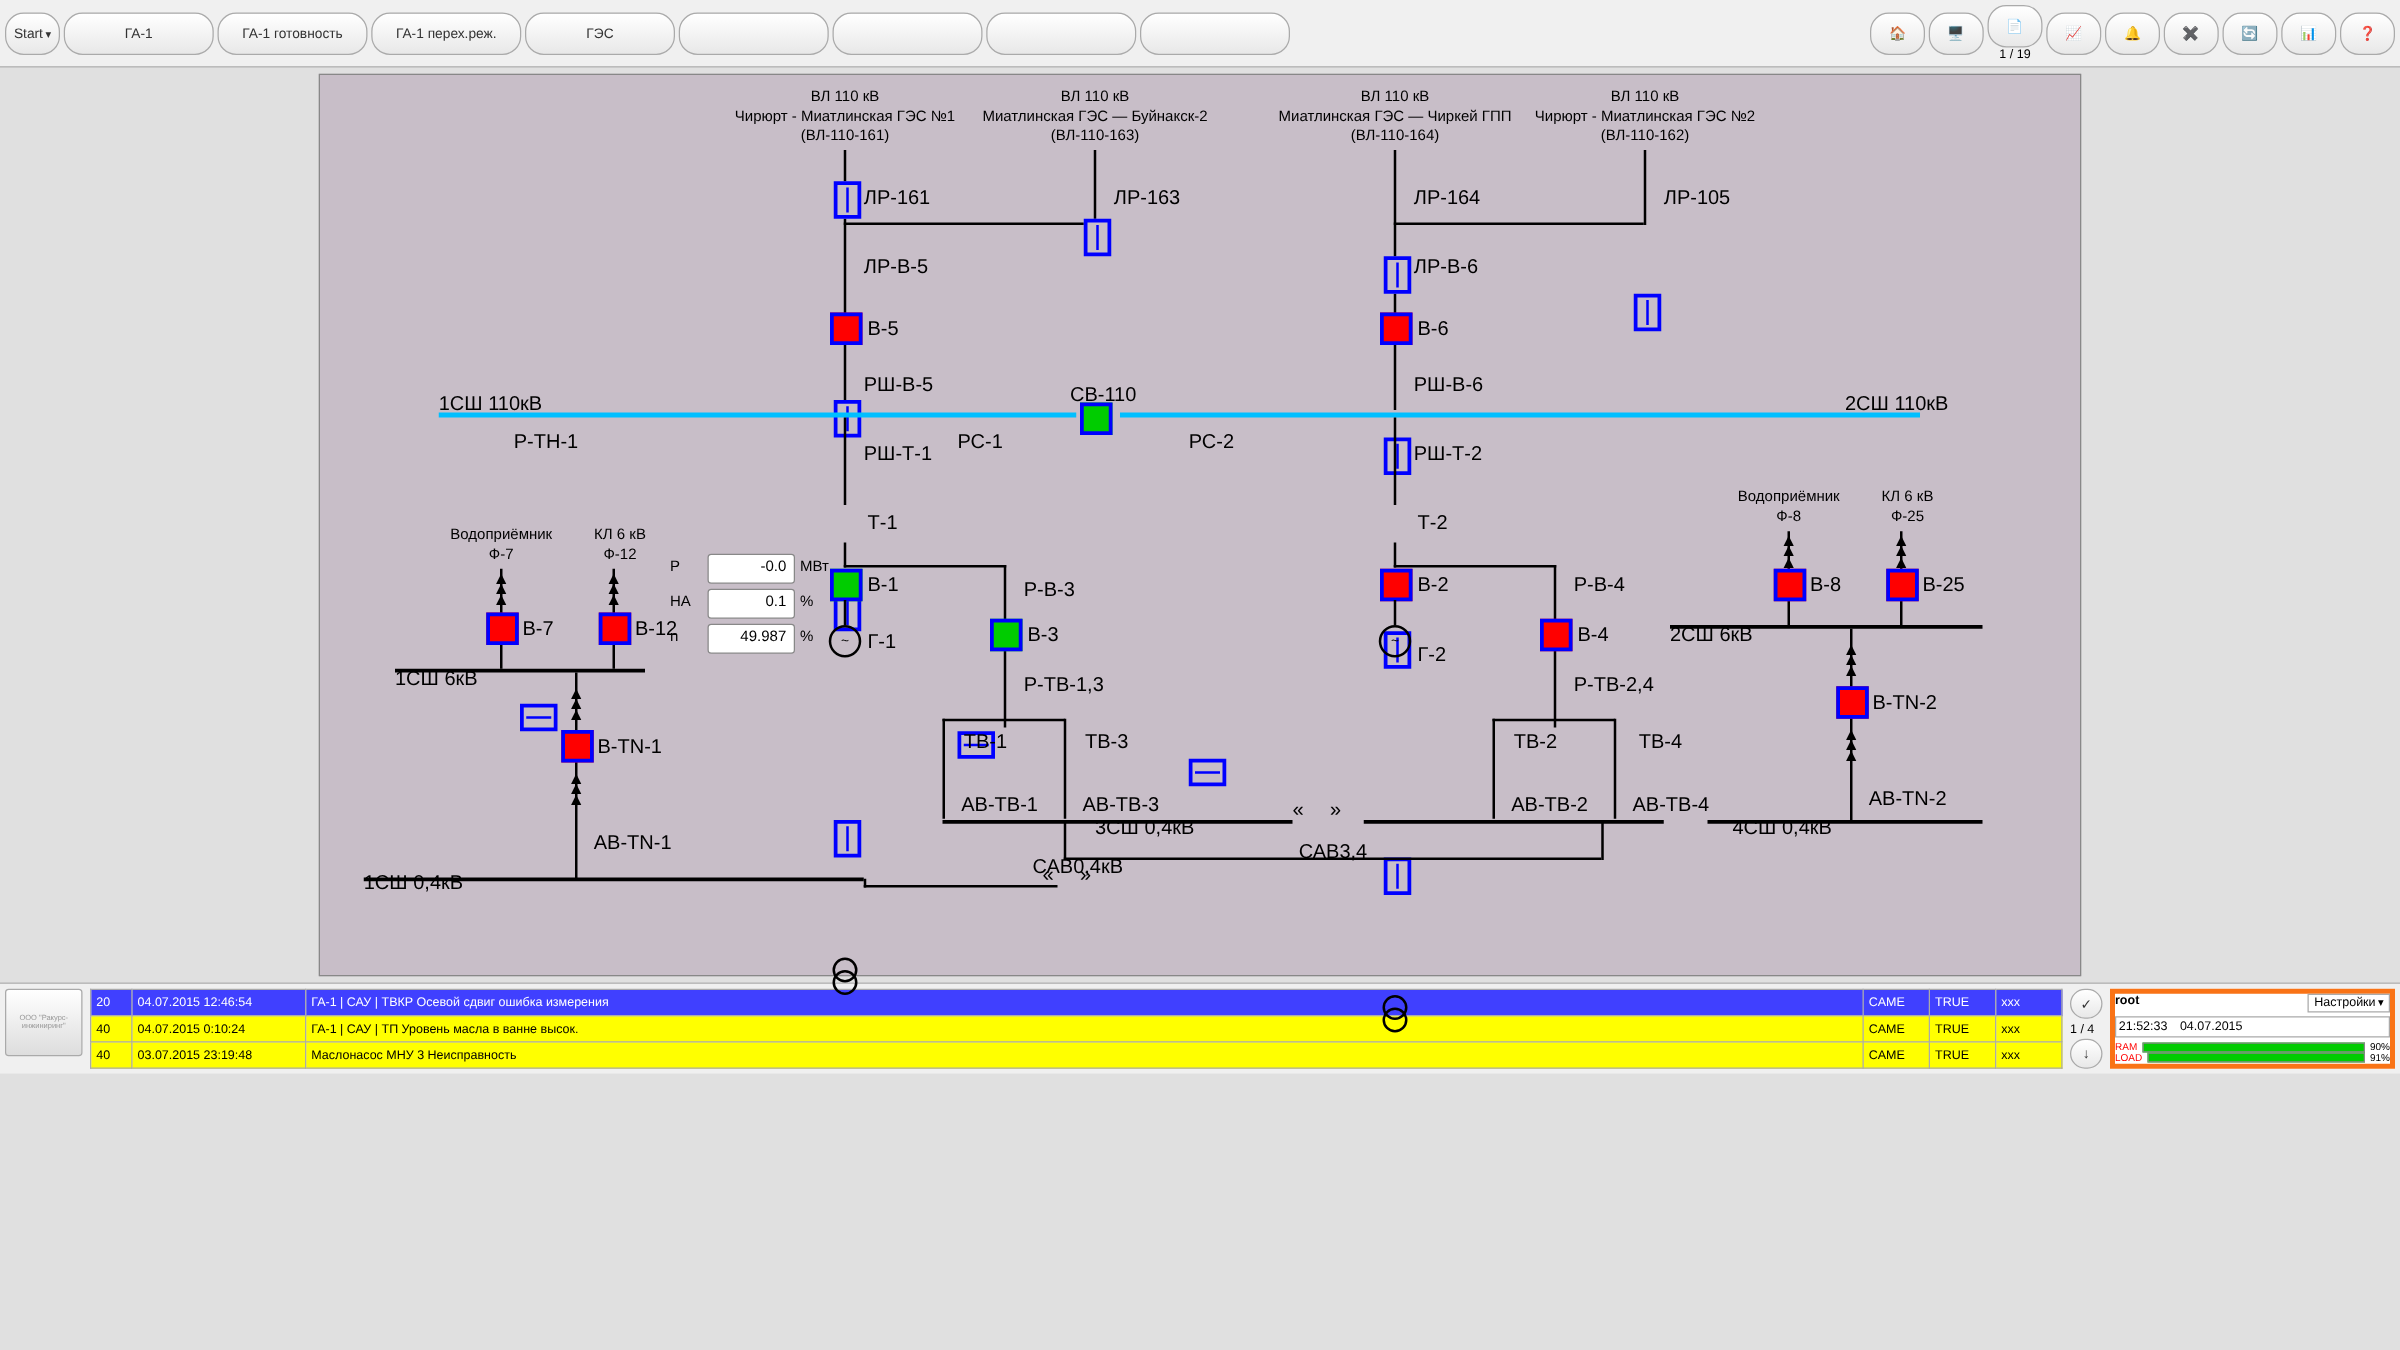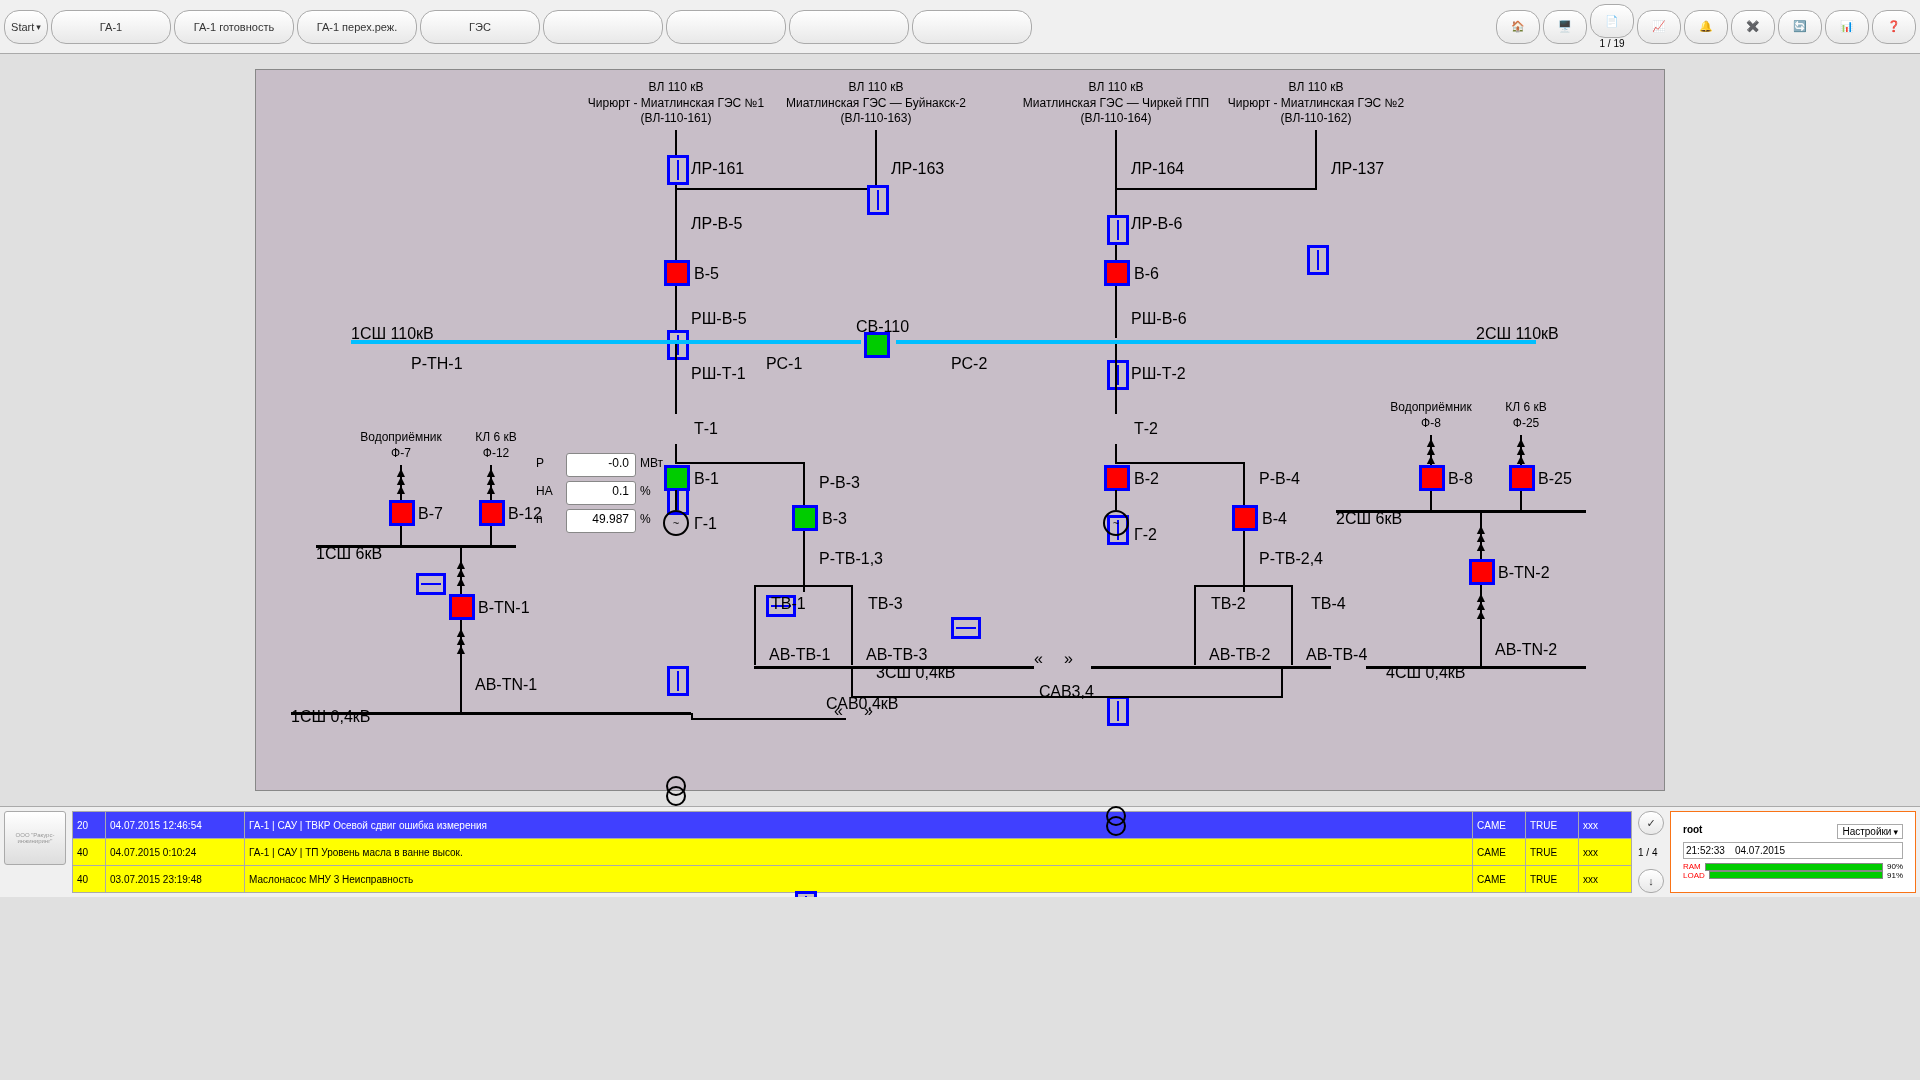--- a/index.html
+++ b/index.html
@@ -1,21 +1,21 @@
 <!DOCTYPE html>
 <html><head>
 <meta charset="utf-8">
 <style>
 body{margin:0;font-family:Arial,sans-serif;font-size:11px;background:#e0e0e0;user-select:none}
 .toolbar{display:flex;gap:3px;padding:4px;background:#f0f0f0;border-bottom:1px solid #aaa;align-items:center}
 .tbtn{background:linear-gradient(#fff,#e8e8e8);border:1px solid #aaa;border-radius:15px;height:32px;display:flex;align-items:center;justify-content:center;cursor:pointer;font-size:11px;color:#333}
 .tbtn.wide{width:118px}
 .tbtn.start{width:42px}
 .tbtn.icon{width:42px}
-.schematic{position:relative;width:1408px;height:720px;margin:15px auto;background:#c8bec8;border:1px solid #888}
+.schematic{position:relative;width:1408px;height:720px;margin:5px auto;background:#c8bec8;border:1px solid #888}
 .el{position:absolute;font-size:12px;color:#000}
 .sw{width:20px;height:20px;border:3px solid #00f;background:#fff}
 .sw.closed{background:#f00}
 .sw.green{background:#0c0}
 .disc{width:16px;height:24px;border:3px solid #00f;background:#c8bec8;position:relative}
 .disc::after{content:'';position:absolute;left:50%;top:2px;bottom:2px;width:2px;background:#00f;transform:translateX(-50%)}
 .disc.h{width:24px;height:16px}
 .disc.h::after{left:2px;right:2px;top:50%;bottom:auto;width:auto;height:2px;transform:translateY(-50%)}
 .lbl{font-size:16px;white-space:nowrap}
 .hdr{text-align:center;font-size:12px;line-height:1.3}
@@ -30,21 +30,21 @@
 .xfmr::after{bottom:0}
 .gen{width:22px;height:22px;border:2px solid #000;border-radius:50%;display:flex;align-items:center;justify-content:center;font-size:11px}
 .gen::before{content:'~'}
 .val{display:inline-block;width:56px;height:18px;background:#fff;border:1px solid #888;border-radius:3px;text-align:right;padding:2px 6px;font-size:12px}
 .arrows{font-size:14px;line-height:0.6}
 .alarms{display:flex;gap:6px;padding:4px;background:#f0f0f0;border-top:1px solid #aaa}
 .alarm-table{flex:1;border-collapse:collapse;font-size:10px}
 .alarm-table td{border:1px solid #aaa;padding:2px 4px;background:#fff}
 .alarm-table tr.blue td{background:#4040ff;color:#fff}
 .alarm-table tr.yellow td{background:#ffff00}
-.status{width:220px;background:#fff;border:1px solid #f97316;padding:12px;font-size:10px}
+.status{width:220px;background:#fff;border:4px solid #f97316;padding:0;font-size:10px}
 .logo{width:60px;height:52px;background:linear-gradient(#fff,#ddd);border:1px solid #aaa;border-radius:3px;display:flex;align-items:center;justify-content:center;color:#999;font-size:6px;text-align:center}
 .dropdown::after{content:'▾';margin-left:2px;font-size:9px}
 </style>
 </head>
 <body>
 
 <div class="toolbar">
   <div class="tbtn start dropdown">Start</div>
   <div class="tbtn wide">ГА-1</div>
   <div class="tbtn wide">ГА-1 готовность</div>
@@ -99,21 +99,21 @@
   <div class="line v" style="left:1059px;top:60px;height:60px"></div>
   <div class="line h" style="left:859px;top:118px;width:200px"></div>
 
   <div class="el disc" style="left:411px;top:85px"></div>
   <div class="el lbl" style="left:435px;top:90px">ЛР-161</div>
   <div class="el disc" style="left:611px;top:85px"></div>
   <div class="el lbl" style="left:635px;top:90px">ЛР-163</div>
   <div class="el disc" style="left:851px;top:85px"></div>
   <div class="el lbl" style="left:875px;top:90px">ЛР-164</div>
   <div class="el disc" style="left:1051px;top:85px"></div>
-  <div class="el lbl" style="left:1075px;top:90px">ЛР-137</div>
+  <div class="el lbl" style="left:1075px;top:90px">ЛР-105</div>
 
   <div class="el disc" style="left:411px;top:140px"></div>
   <div class="el lbl" style="left:435px;top:145px">ЛР-В-5</div>
   <div class="el disc" style="left:851px;top:140px"></div>
   <div class="el lbl" style="left:875px;top:145px">ЛР-В-6</div>
 
   <div class="el sw closed" style="left:408px;top:190px"></div>
   <div class="el lbl" style="left:438px;top:195px">В-5</div>
   <div class="el sw closed" style="left:848px;top:190px"></div>
   <div class="el lbl" style="left:878px;top:195px">В-6</div>

